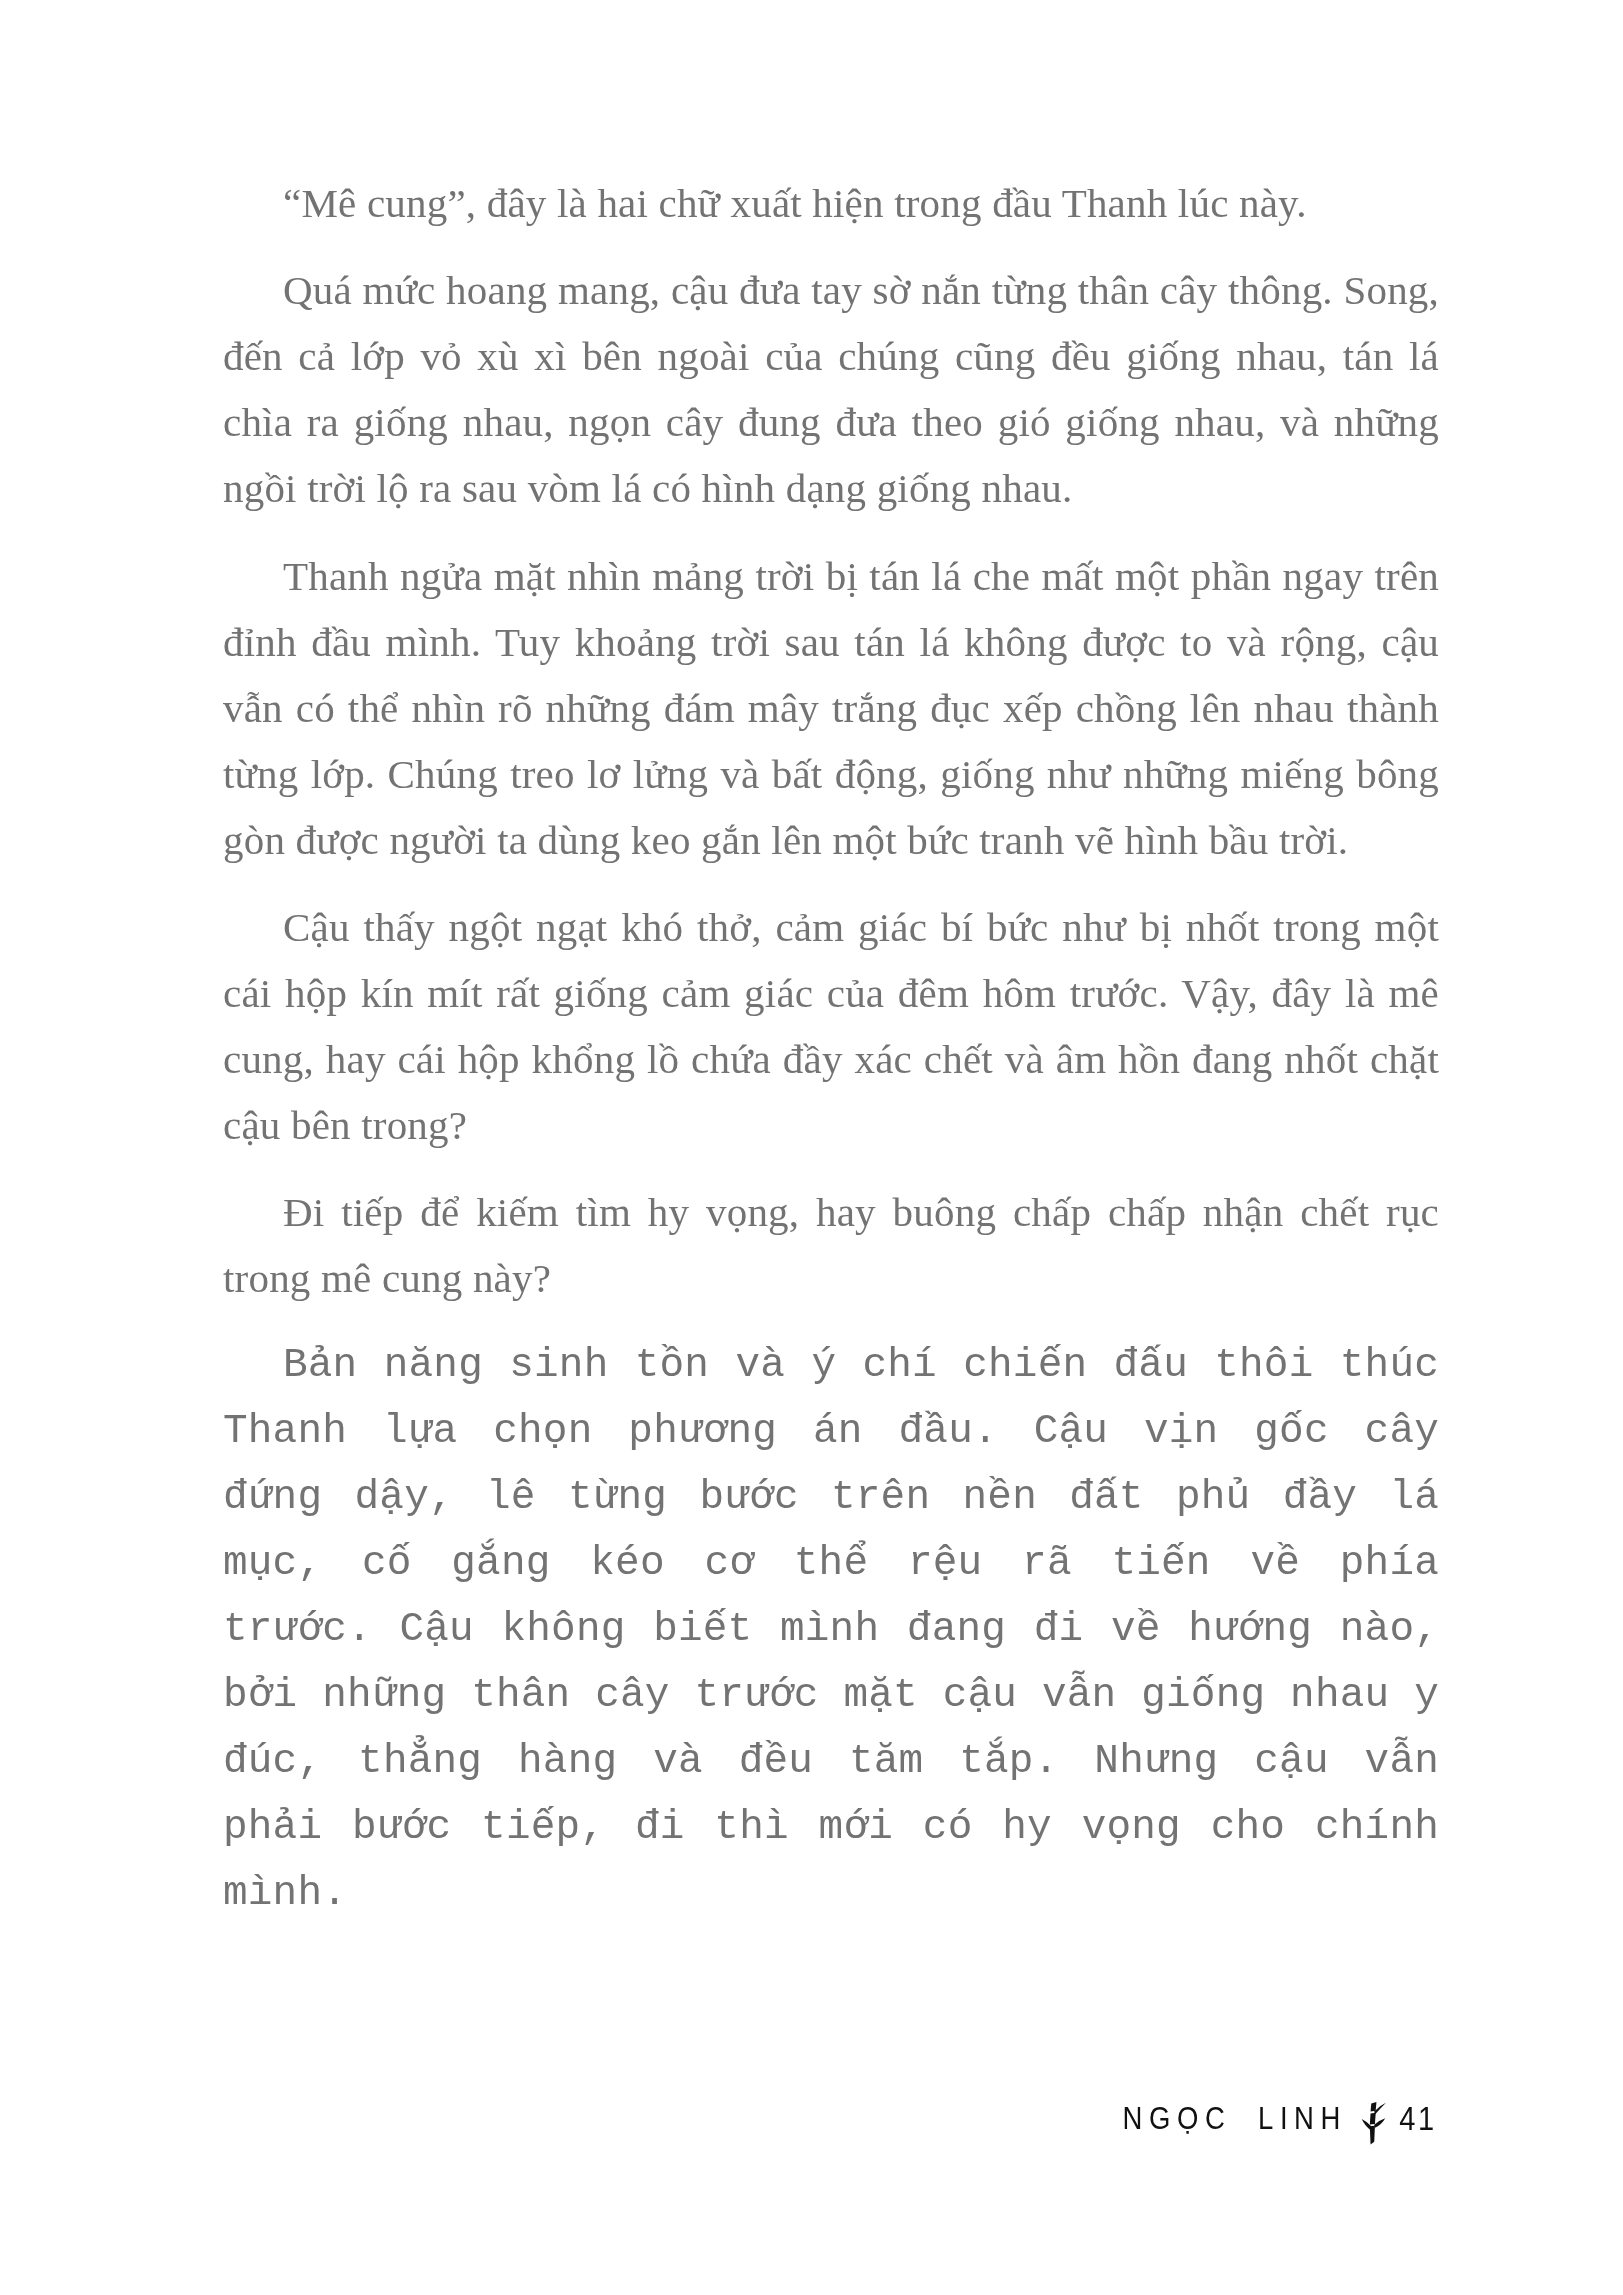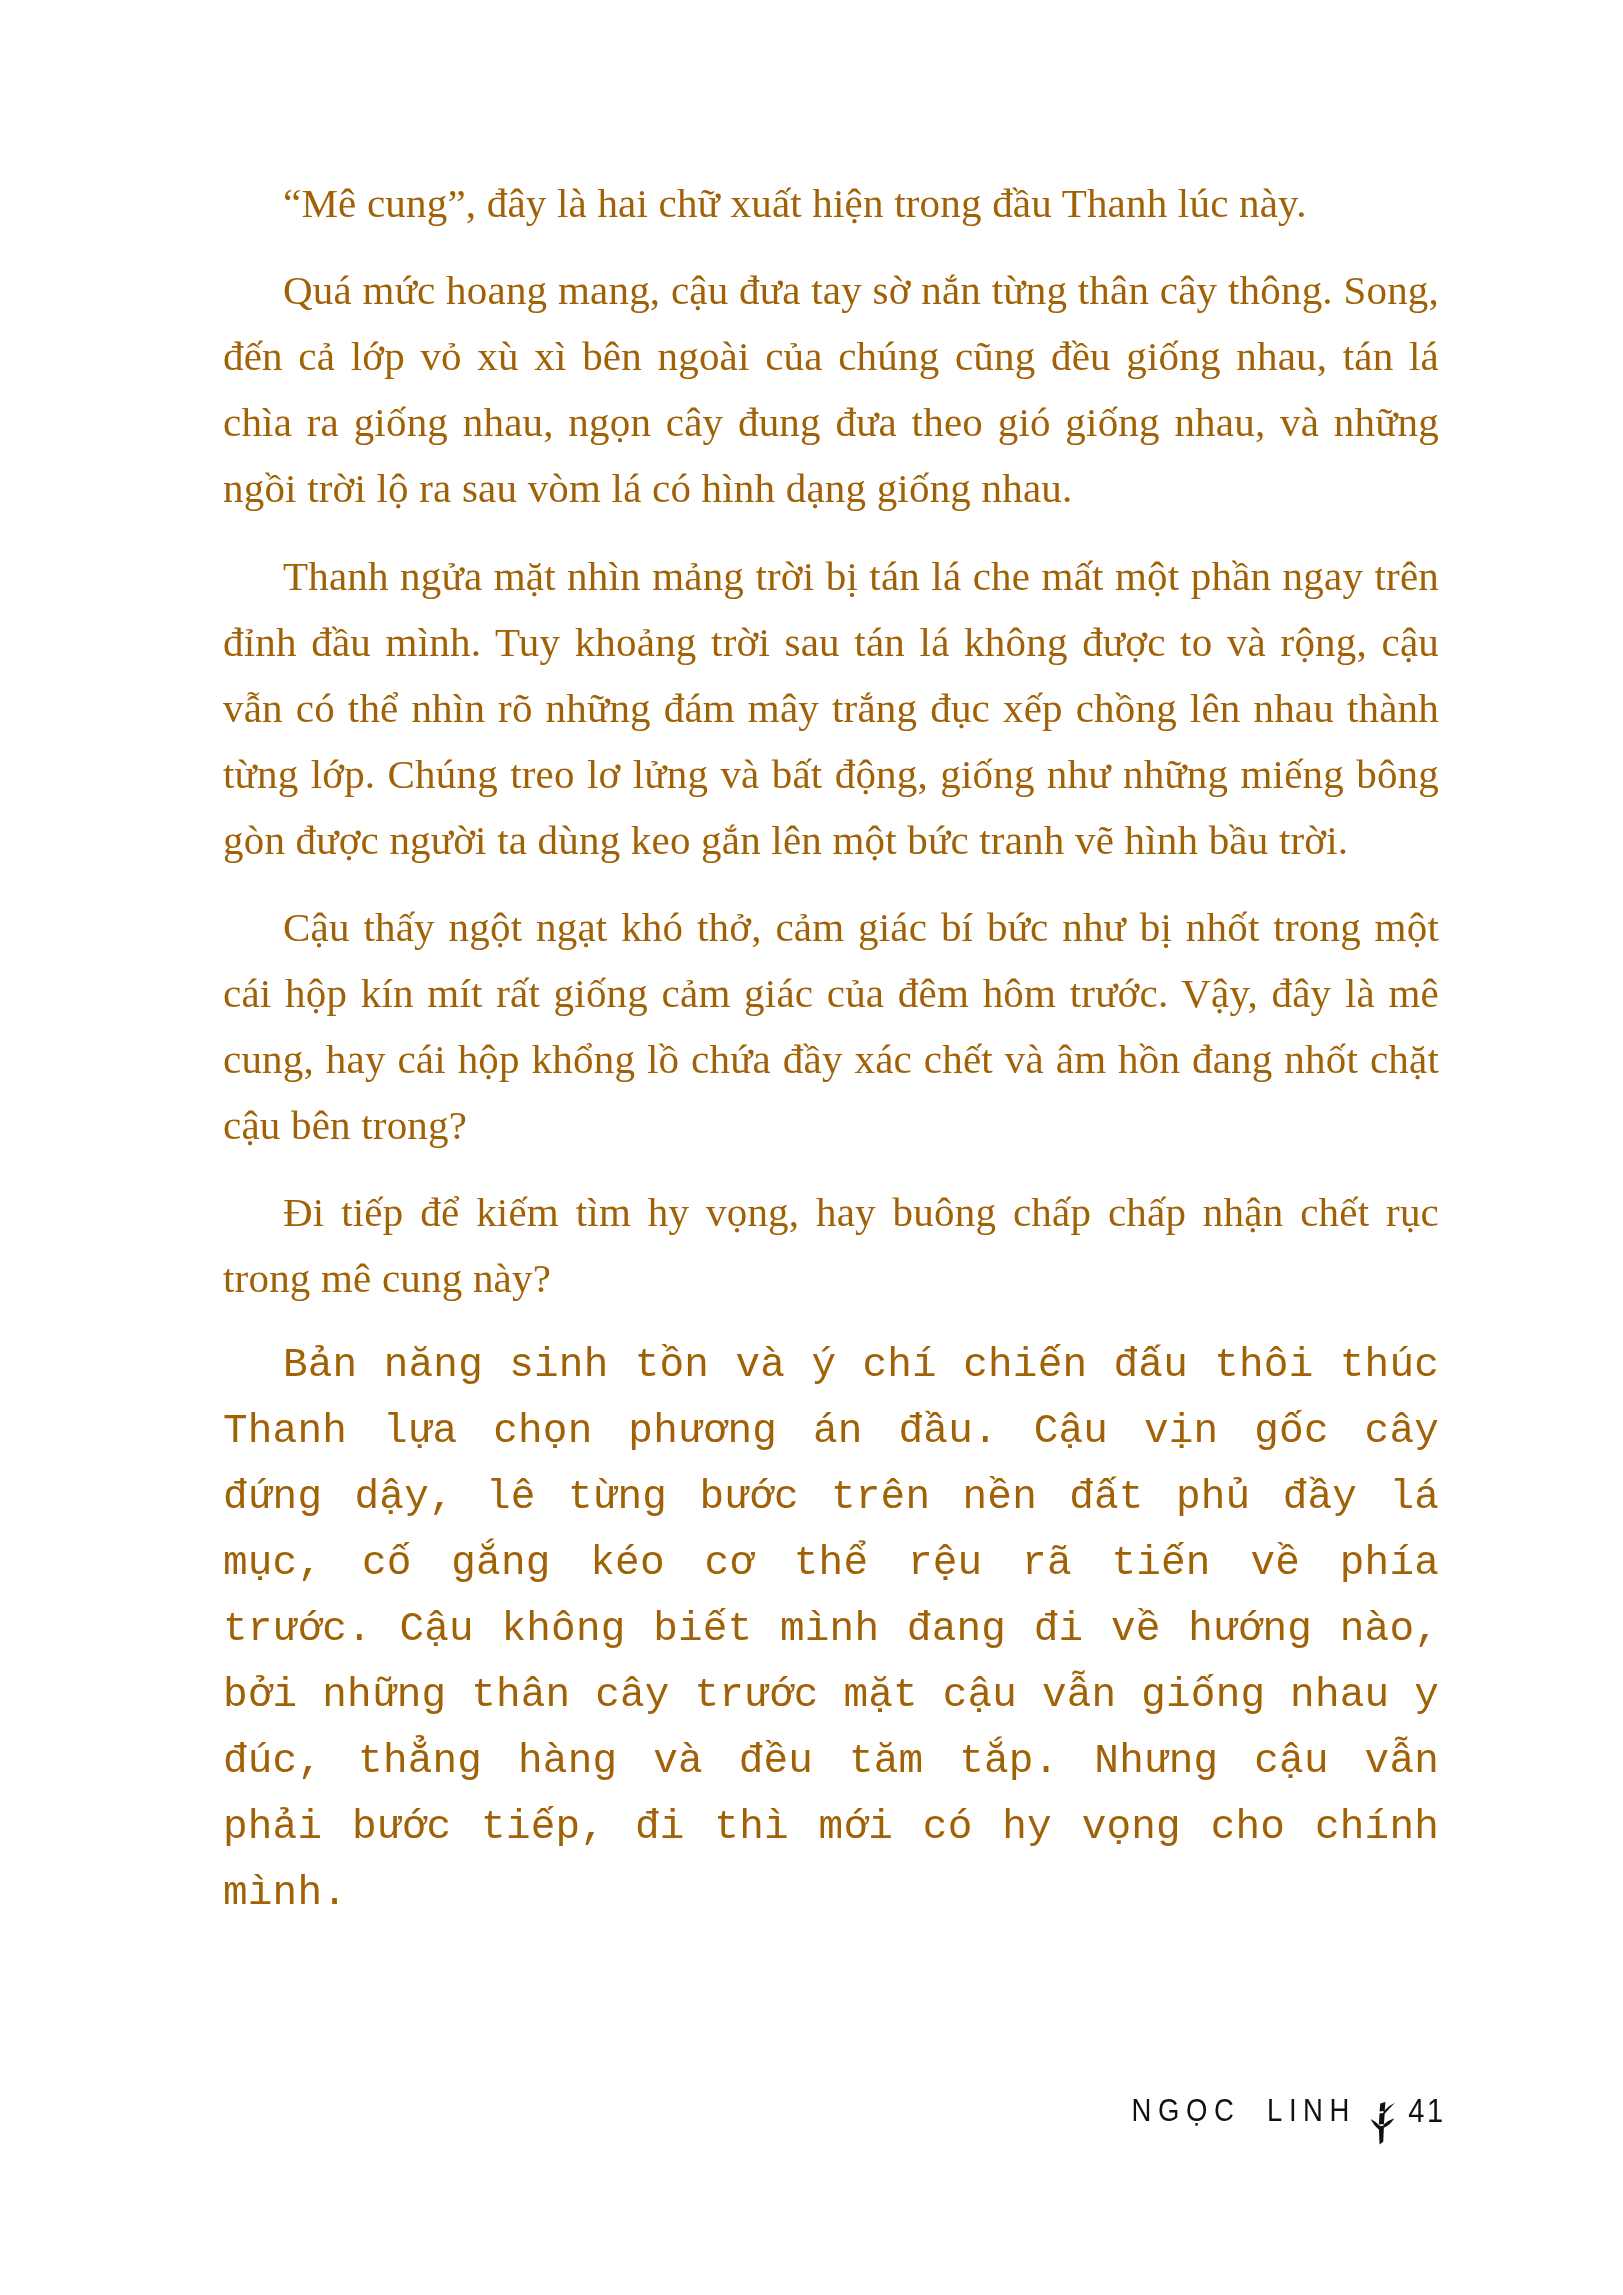--- a/index.html
+++ b/index.html
@@ -23,32 +23,32 @@
     width: 1216px;
   }
   .content p {
     margin: 0 0 21.3px 0;
     font-size: 41px;
     line-height: 66px;
     text-align: justify;
     text-justify: inter-word;
     text-indent: 60px;
     letter-spacing: 0.2px;
-    color: #a16207;
+    color: #737373;
   }
   .content p:last-child {
     margin-bottom: 0;
     font-family: Liberation Mono, monospace;
   }
   .footer {
     position: absolute;
-    right: 177px;
+    right: 186px;
     top: 2099px;
     display: flex;
-    align-items: flex-start;
+    align-items: center;
     gap: 12.3px;
   }
   .footer .author {
     font-family: "Liberation Sans", "DejaVu Sans", sans-serif;
     font-weight: 400;
     font-size: 27.5px;
     letter-spacing: 6.6px;
     word-spacing: 12.3px;
     line-height: 1;
     transform: scaleY(1.15);

